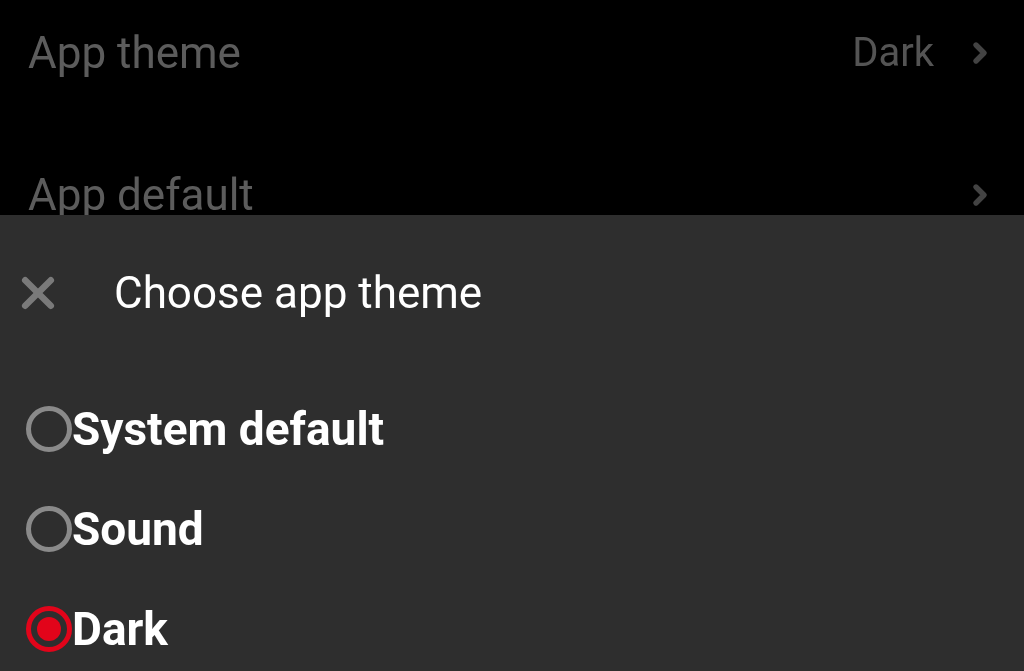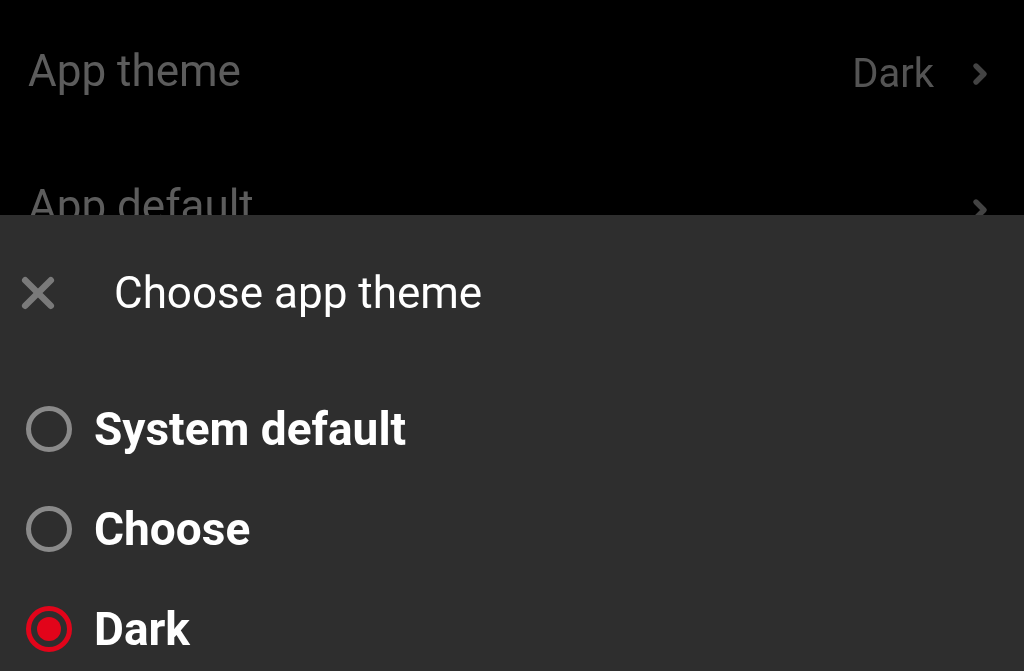--- a/index.html
+++ b/index.html
@@ -13,23 +13,23 @@
       background: #000000;
       font-family: -apple-system, BlinkMacSystemFont, 'Segoe UI', Roboto, sans-serif;
       overflow: hidden;
       position: relative;
     }
     .settings-list {
       width: 100%;
     }
     .settings-row {
       display: flex;
-      align-items: flex-end;
+      align-items: center;
       justify-content: space-between;
-      padding: 8px 28px;
+      padding: 16px 28px;
       height: 105px;
     }
     .settings-row-2 {
       margin-top: 45px;
       height: 90px;
     }
     .setting-label {
       color: #a8a8a8;
       font-size: 44px;
       font-weight: 400;
@@ -85,21 +85,20 @@
       color: #ffffff;
       font-size: 44px;
       font-weight: 400;
     }
     .options-list {
       padding: 36px 26px 0 26px;
     }
     .option-row {
       display: flex;
       align-items: center;
-      gap: 22px;
       padding: 20px 0;
       cursor: pointer;
       height: 100px;
     }
     .radio {
       width: 46px;
       height: 46px;
       border-radius: 50%;
       border: 5px solid #8a8a8a;
       display: flex;
@@ -167,21 +166,21 @@
     </div>
     <span class="modal-title">Choose app theme</span>
   </div>
   <div class="options-list">
     <div class="option-row">
       <div class="radio"></div>
       <span class="option-label">System default</span>
     </div>
     <div class="option-row">
       <div class="radio"></div>
-      <span class="option-label">Choose</span>
+      <span class="option-label">Sound</span>
     </div>
     <div class="option-row">
       <div class="radio selected">
         <div class="radio-inner"></div>
       </div>
       <span class="option-label">Dark</span>
     </div>
   </div>
 </div>
 

